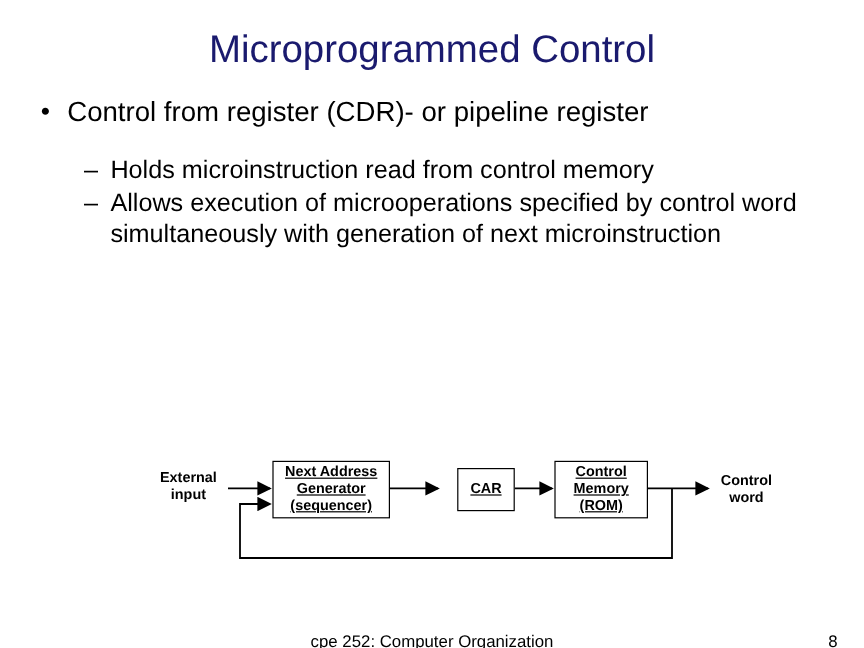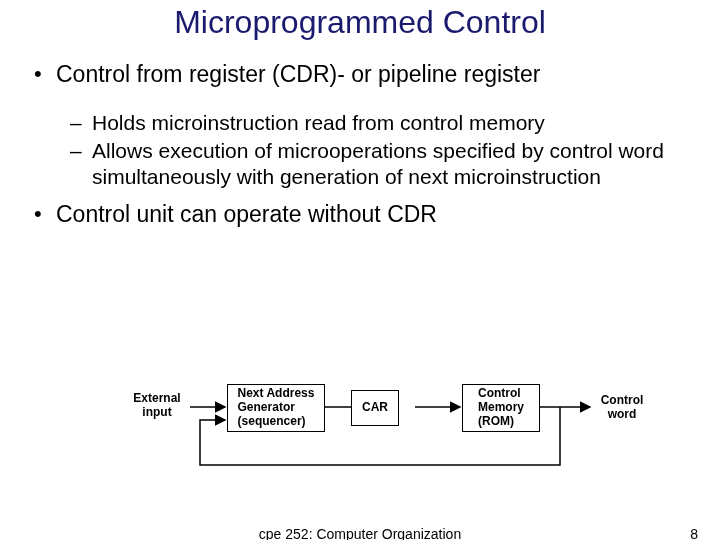--- a/index.html
+++ b/index.html
@@ -10,21 +10,21 @@
     font-family: Arial, Helvetica, sans-serif;
     color: #000;
     position: relative;
     overflow: hidden;
   }
   .title {
     text-align: center;
     font-size: 32px;
     font-weight: normal;
     color: #1a1a6e;
-    padding-top: 4px;
+    padding-top: 23px;
     line-height: 1.15;
   }
   .content {
     padding: 20px 30px 0 30px;
   }
   ul.top { list-style: none; }
   ul.top > li {
     font-size: 23px;
     color: #000;
     margin-bottom: 10px;
@@ -66,26 +66,27 @@
     font-weight: bold;
     text-align: center;
     line-height: 1.15;
   }
   .dbox {
     position: absolute;
     border: 1.5px solid #000;
     background: #fff;
     font-size: 12px;
     font-weight: bold;
-    text-align: left;
+    text-align: center;
     display: flex;
     align-items: center;
     justify-content: center;
     line-height: 1.15;
     padding: 2px;
+    text-decoration: underline;
   }
   svg.wires {
     position: absolute;
     left: 0; top: 0;
     width: 720px; height: 130px;
   }
   .footer {
     position: absolute;
     bottom: 14px;
     width: 720px;
@@ -111,21 +112,20 @@
 
 <div class="content">
   <ul class="top">
     <li>
       <span>Control from register (CDR)- or pipeline register</span>
       <ul class="sub">
         <li>Holds microinstruction read from control memory</li>
         <li>Allows execution of microoperations specified by control word simultaneously with generation of next microinstruction</li>
       </ul>
     </li>
-    <li>Control unit can operate without CDR</li>
   </ul>
 </div>
 
 <div class="diagram">
   <svg class="wires" viewBox="0 0 720 130">
     <defs>
       <marker id="ah" markerWidth="8" markerHeight="8" refX="7" refY="4" orient="auto">
         <path d="M0,0 L8,4 L0,8 z" fill="#000"></path>
       </marker>
     </defs>
@@ -141,21 +141,21 @@
     <polyline points="560,37 560,95 200,95 200,50 225,50" fill="none" stroke="#000" stroke-width="1.5" marker-end="url(#ah)"></polyline>
   </svg>
 
   <div class="dlabel" style="left:122px; top:22px; width:70px; white-space:pre-line;">External
 input</div>
 
   <div class="dbox" style="left:227px; top:14px; width:98px; height:48px; white-space:pre-line;">Next Address
 Generator
 (sequencer)</div>
 
-  <div class="dbox" style="left:351px; top:20px; width:48px; height:36px;">CAR</div>
+  <div class="dbox" style="left:381px; top:20px; width:48px; height:36px;">CAR</div>
 
   <div class="dbox" style="left:462px; top:14px; width:78px; height:48px; white-space:pre-line;">Control
 Memory
 (ROM)</div>
 
   <div class="dlabel" style="left:592px; top:24px; width:60px; white-space:pre-line;">Control
 word</div>
 </div>
 
 <div class="footer">

